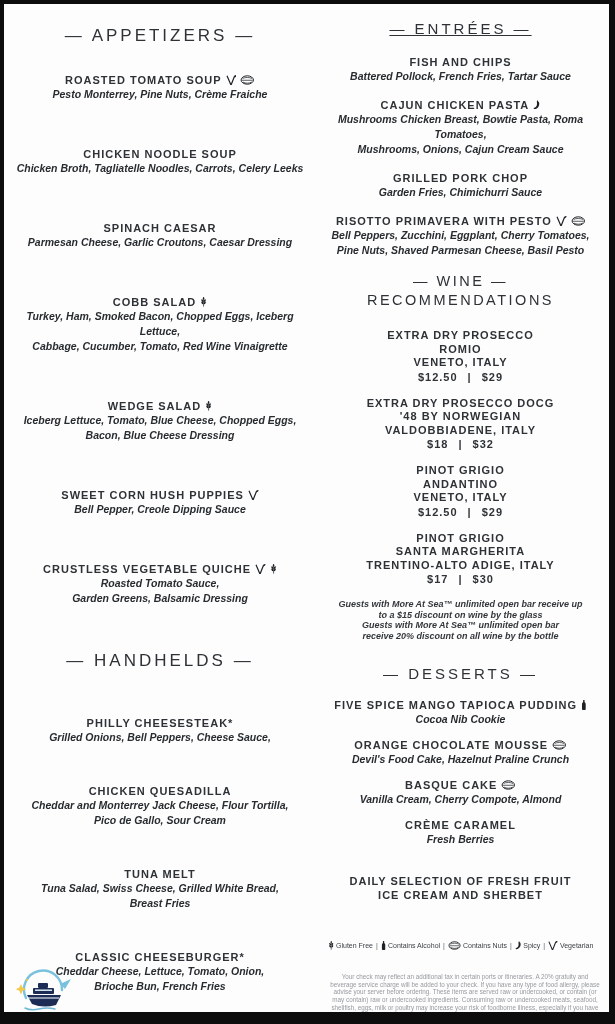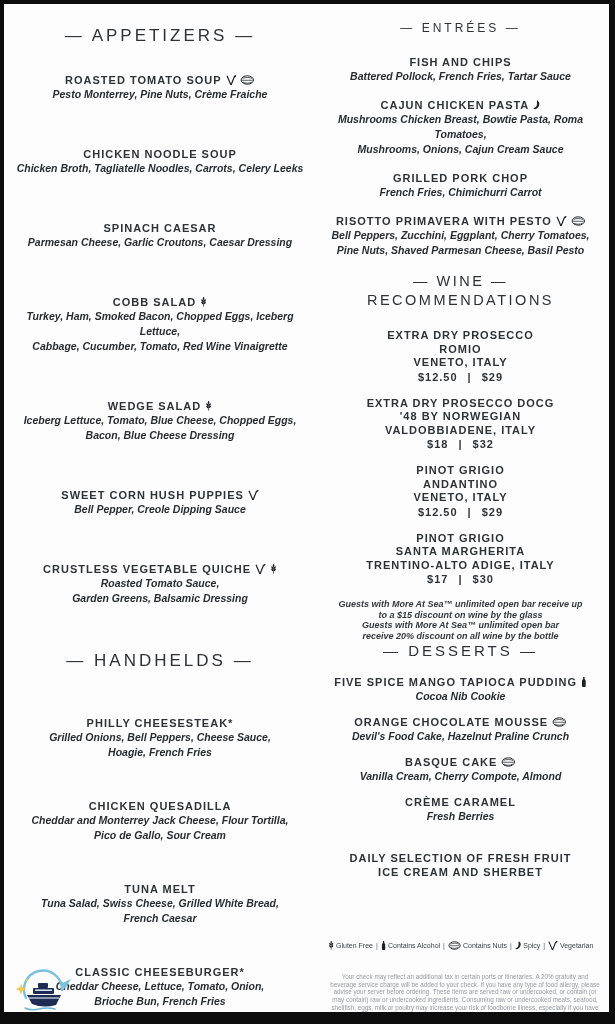--- a/index.html
+++ b/index.html
@@ -35,30 +35,30 @@
 
   
   .sec-appetizers{padding-top:20px;}
   .sec-appetizers .sec-heading{margin-bottom:28px;}
   .sec-appetizers .menu-item{margin-bottom:45px;}
   .sec-handhelds{margin-top:40px;}
   .sec-handhelds .sec-heading{margin-bottom:46px;}
   .sec-handhelds .menu-item{margin-bottom:39px;}
 
   .sec-entrees{padding-top:13px;}
-  .sec-entrees .sec-heading{font-size:12px;margin-bottom:17px;}
+  .sec-entrees .sec-heading{font-size:15px;margin-bottom:17px;text-decoration:underline;}
   .sec-entrees .menu-item{margin-bottom:14px;}
 
   .sec-wine{margin-top:12px;}
   .sec-wine .sec-heading{font-size:14.5px;letter-spacing:2.5px;margin-bottom:19px;}
   .sec-wine .item-name{line-height:13.5px;}
   .sec-wine .menu-item{margin-bottom:13px;}
   .note{margin-top:5px;font-style:italic;font-weight:700;font-size:9px;line-height:10.5px;color:#33373b;}
 
-  .sec-desserts{}
+  .sec-desserts{margin-top:23px;}
   .sec-desserts .sec-heading{font-size:15px;margin-bottom:15px;}
   .sec-desserts .menu-item{margin-bottom:11px;}
   .gap-top{margin-top:27px;}
 
   .icon{display:inline-block;height:10px;margin-left:4px;color:#1e2226;vertical-align:-1px;}
   .icon svg{height:100%;width:auto;display:inline-block;}
 
   .legend{position:absolute;left:308px;top:937px;width:297px;text-align:center;
     font-size:7px;color:#3a3f44;white-space:nowrap;}
   .legend .icon{height:9px;margin:0 2px 0 0;vertical-align:-2px;}
@@ -143,31 +143,30 @@
           <div class="item-desc">Garden Greens, Balsamic Dressing</div>
         </div>
       </div>
       <div class="section sec-handhelds">
         <div class="sec-heading">
           <div class="heading-line">— HANDHELDS —</div>
         </div>
         <div class="menu-item">
           <div class="item-name"><span class="name-line">PHILLY CHEESESTEAK*</span></div>
           <div class="item-desc">Grilled Onions, Bell Peppers, Cheese Sauce,</div>
-          <div class="item-desc">Hoagie, French Fries</div>
         </div>
         <div class="menu-item">
           <div class="item-name"><span class="name-line">CHICKEN QUESADILLA</span></div>
           <div class="item-desc">Cheddar and Monterrey Jack Cheese, Flour Tortilla,</div>
           <div class="item-desc">Pico de Gallo, Sour Cream</div>
         </div>
         <div class="menu-item">
           <div class="item-name"><span class="name-line">TUNA MELT</span></div>
           <div class="item-desc">Tuna Salad, Swiss Cheese, Grilled White Bread,</div>
-          <div class="item-desc">French Caesar</div>
+          <div class="item-desc">Breast Fries</div>
         </div>
         <div class="menu-item">
           <div class="item-name"><span class="name-line">CLASSIC CHEESEBURGER*</span></div>
           <div class="item-desc">Cheddar Cheese, Lettuce, Tomato, Onion,</div>
           <div class="item-desc">Brioche Bun, French Fries</div>
         </div>
       </div>
     </div>
   <div class="col col-right">
       <div class="section sec-entrees">
@@ -180,21 +179,21 @@
         </div>
         <div class="menu-item">
           <div class="item-name"><span class="name-line">CAJUN CHICKEN PASTA</span><span class="icon"><svg viewBox="0 0 10 14" xmlns="http://www.w3.org/2000/svg">
                 <path d="M5.8 1.2 C6 0.4 7 0.4 7.1 1.2 L7.2 2.1 C9.4 3.2 9 6.5 8 8.6 C6.9 10.9 4.8 12.7 2.3 12.7 C1.4 12.7 0.9 12.2 0.9 11.8 C0.9 11.4 1.3 11 1.9 10.9 C4.4 10.4 5.6 8.2 5.6 5.4 C5.6 4.2 5.5 3 5.3 2.1 Z" fill="currentColor"></path>
               </svg></span></div>
           <div class="item-desc">Mushrooms Chicken Breast, Bowtie Pasta, Roma Tomatoes,</div>
           <div class="item-desc">Mushrooms, Onions, Cajun Cream Sauce</div>
         </div>
         <div class="menu-item">
           <div class="item-name"><span class="name-line">GRILLED PORK CHOP</span></div>
-          <div class="item-desc">French Fries, Chimichurri Carrot</div>
+          <div class="item-desc">Garden Fries, Chimichurri Sauce</div>
         </div>
         <div class="menu-item">
           <div class="item-name"><span class="name-line">RISOTTO PRIMAVERA WITH PESTO</span><span class="icon"><svg viewBox="0 0 13 12" xmlns="http://www.w3.org/2000/svg">
                 <path d="M1.2 0.8 L5.6 11.2 L6.4 11.2 L10.2 1.6" fill="none" stroke="currentColor" stroke-width="1.4"></path>
                 <path d="M9.6 2.6 C9.4 0.8 10.8 -0.2 12.6 0.1 C12.8 1.9 11.4 3.1 9.6 2.6 Z" fill="currentColor"></path>
               </svg></span><span class="icon"><svg viewBox="0 0 16 11" xmlns="http://www.w3.org/2000/svg">
                 <ellipse cx="8" cy="5.5" rx="6.8" ry="4.6" fill="none" stroke="currentColor" stroke-width="1.1"></ellipse>
                 <path d="M2.8 3.8 C5.2 2.4 10.8 2.4 13.2 3.8 M2.1 5.8 L13.9 5.8 M3.2 7.8 C6 9.4 10 9.4 12.8 7.8" stroke="currentColor" stroke-width="0.8" fill="none"></path>
               </svg></span></div>
           <div class="item-desc">Bell Peppers, Zucchini, Eggplant, Cherry Tomatoes,</div>

